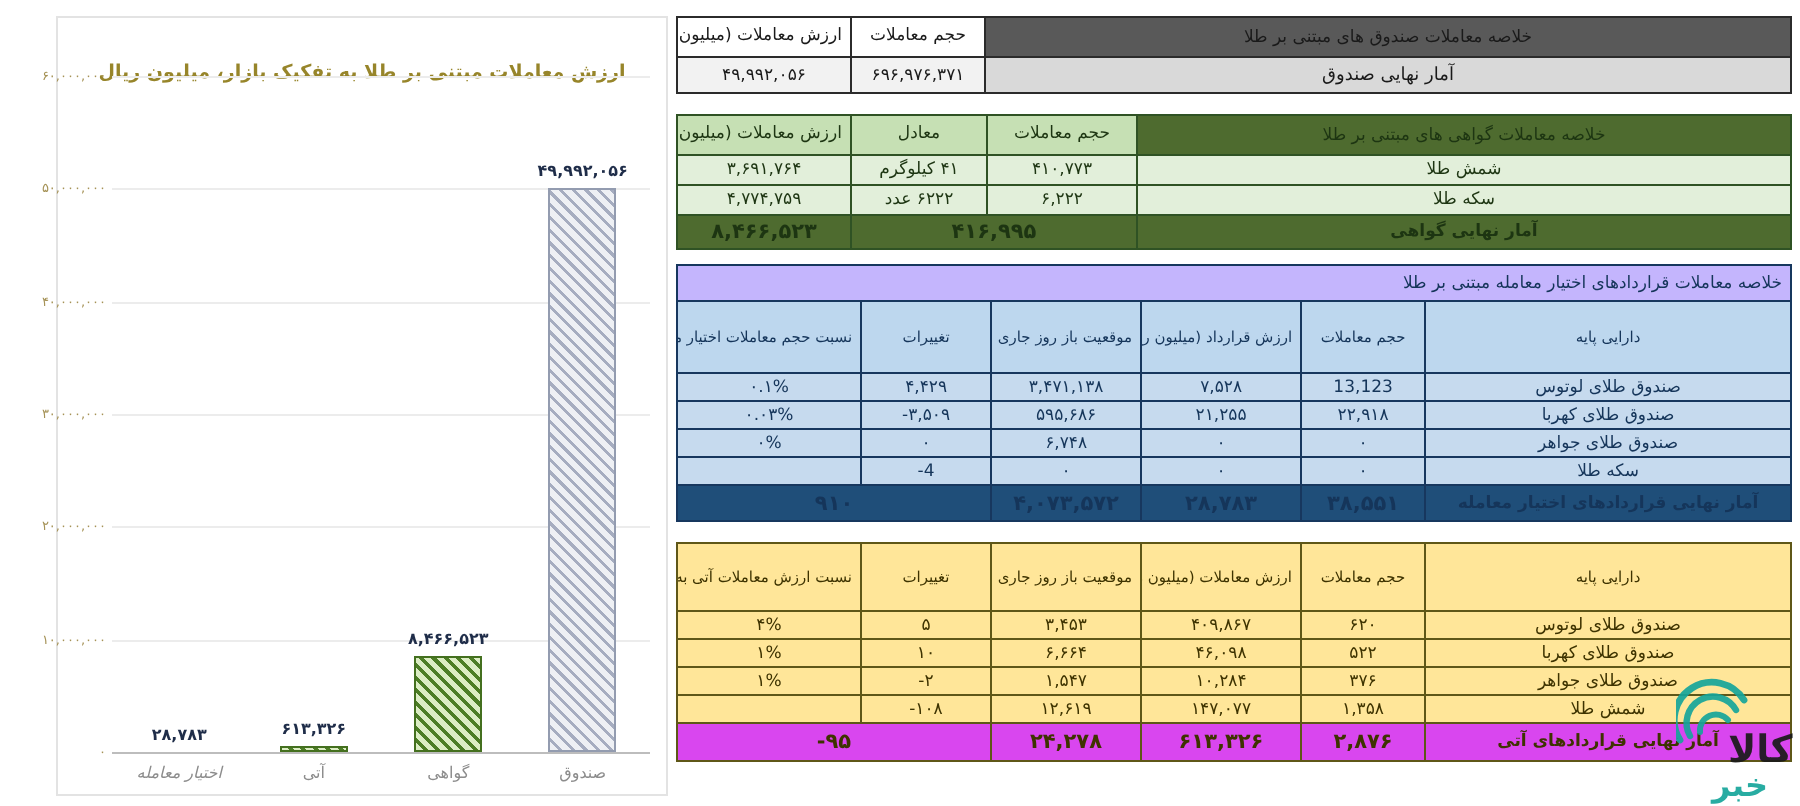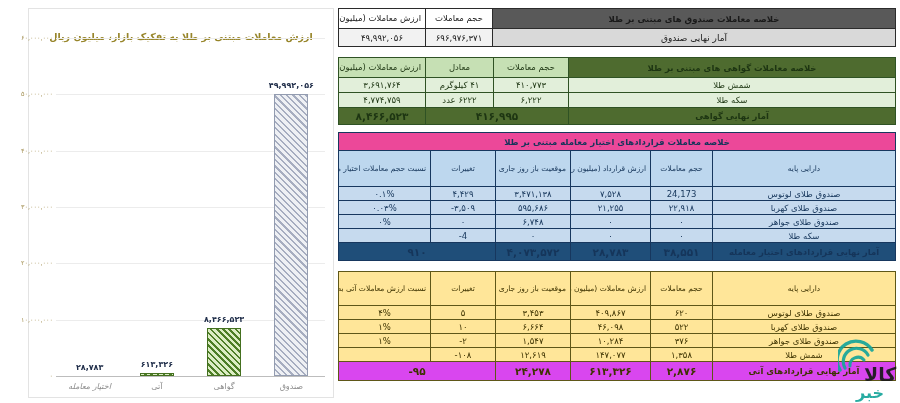--- a/index.html
+++ b/index.html
@@ -24,21 +24,21 @@
              color:#1f2d49;direction:ltr;}
   .xcat{position:absolute;width:84px;text-align:center;font-size:8px;color:#8c8c8c;direction:rtl;}
 
   
   table.tbl{position:absolute;left:338px;width:557px;border-collapse:collapse;direction:rtl;
             table-layout:fixed;}
   table.tbl td{padding:0 4px;text-align:center;vertical-align:middle;overflow:hidden;
                white-space:nowrap;font-size:8.5px;}
   td.wrap{white-space:normal;line-height:1.3;}
   td.num{direction:ltr;}
-  td.title-cell{font-weight:bold;font-size:10.5px;color:#fff;}
+  td.title-cell{font-weight:normal;font-size:10.5px;color:#fff;}
   td.total{font-weight:bold;color:#fff;font-size:10px;}
   td.total.num{font-size:10.5px;}
 
   
   #t1{top:8px;}
   #t1 td{border:1px solid #2b2b2b;color:#1a1a1a;}
   #t1 .title-cell{background:#595959;}
   #t1 .colhead{background:#ffffff;}
   #t1 .label{background:#d9d9d9;font-size:9px;}
   #t1 .val{background:#f2f2f2;}
@@ -47,21 +47,21 @@
   #t2{top:57px;}
   #t2 td{border:1px solid #2f5224;color:#1d3512;}
   #t2 .title-cell{background:#4e6b2f;}
   #t2 .colhead{background:#c6e0b4;}
   #t2 .cell{background:#e2efda;}
   #t2 .total{background:#4e6b2f;}
 
   
   #t3{top:132px;}
   #t3 td{border:1px solid #17375e;color:#15355a;}
-  #t3 .title-cell{background:#ec4899;}
+  #t3 .title-cell{background:#c4b5fd;text-align:right;}
   #t3 .colhead{background:#bdd7ee;font-size:7.5px;}
   #t3 .cell{background:#c6daee;}
   #t3 .total{background:#1f4e79;margin-top:20px;}
 
   
   #t4{top:271px;}
   #t4 td{border:1px solid #5f5718;color:#3e3300;}
   #t4 .title-cell{background:#aea02f;}
   #t4 .colhead{background:#ffe699;font-size:7.5px;}
   #t4 .cell{background:#ffe699;}
@@ -176,21 +176,21 @@
     <tr style="height:36px">
       <td class="colhead wrap">دارایی پایه</td>
       <td class="colhead wrap">حجم معاملات</td>
       <td class="colhead wrap">ارزش قرارداد (میلیون ریال)</td>
       <td class="colhead wrap">موقعیت باز روز جاری</td>
       <td class="colhead wrap">تغییرات</td>
       <td class="colhead wrap">نسبت حجم معاملات اختیار معامله به حجم معاملات دارایی پایه</td>
     </tr>
     <tr style="height:14px">
       <td class="cell">صندوق طلای لوتوس</td>
-      <td class="cell num">24,173</td>
+      <td class="cell num">13,123</td>
       <td class="cell num">۷,۵۲۸</td>
       <td class="cell num">۳,۴۷۱,۱۳۸</td>
       <td class="cell num">۴,۴۲۹</td>
       <td class="cell num">۰.۱%</td>
     </tr>
     <tr style="height:14px">
       <td class="cell">صندوق طلای کهربا</td>
       <td class="cell num">۲۲,۹۱۸</td>
       <td class="cell num">۲۱,۲۵۵</td>
       <td class="cell num">۵۹۵,۶۸۶</td>

